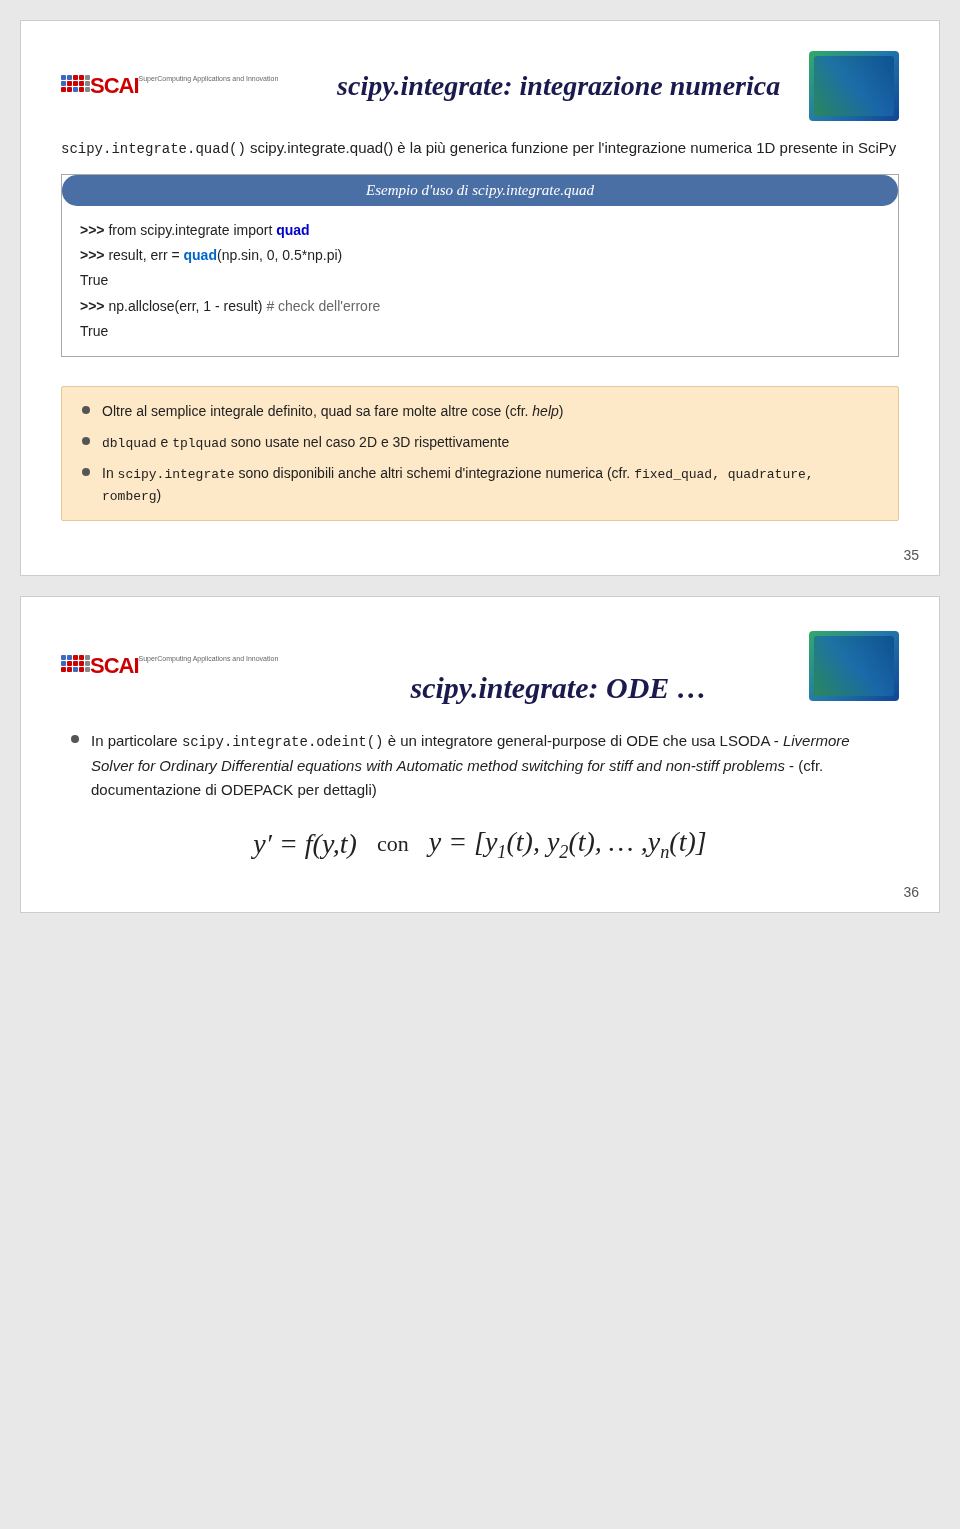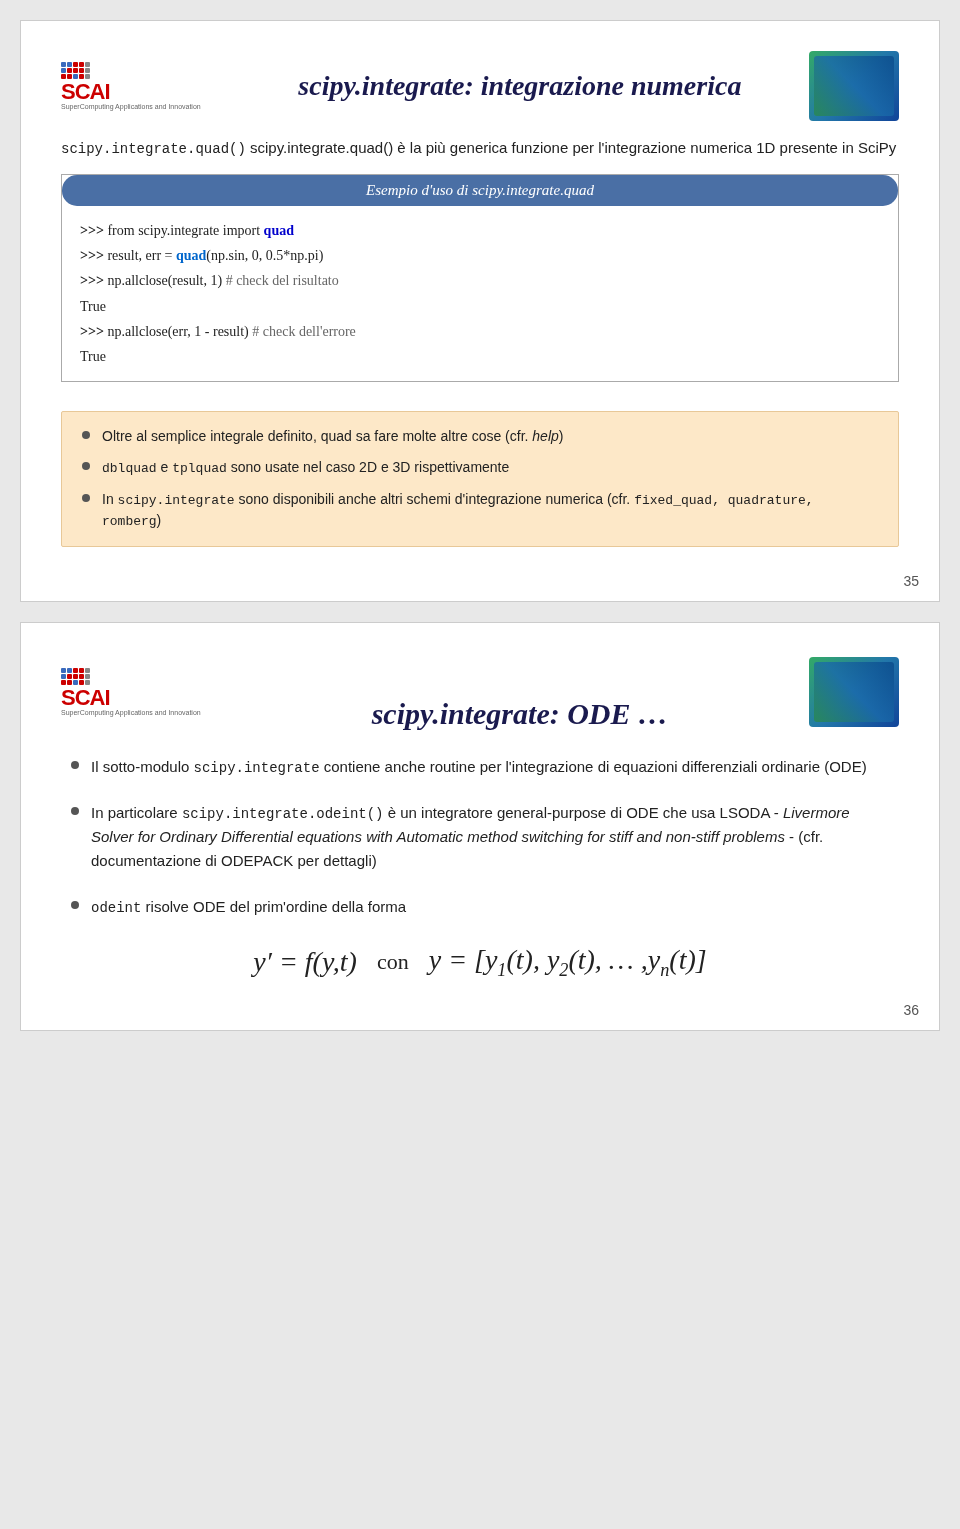--- a/index.html
+++ b/index.html
@@ -19,21 +19,21 @@
     }
 
     
     .slide1-header {
       display: flex;
       align-items: center;
       margin-bottom: 16px;
     }
     .logo-area {
       display: flex;
-      flex-direction: column;
+      flex-direction: row;
       align-items: flex-start;
       margin-right: 30px;
     }
     .slide-title {
       flex: 1;
       text-align: center;
     }
     .slide-title h1 {
       font-size: 28px;
       font-style: italic;
@@ -84,21 +84,21 @@
       font-style: italic;
       font-family: Georgia, serif;
       font-size: 15px;
       text-align: center;
       padding: 7px 10px;
       border-radius: 15px;
     }
     .code-box-body {
       background: white;
       padding: 12px 18px;
-      font-family: Liberation Serif, serif;
+      font-family: Liberation Sans, sans-serif;
       font-size: 14px;
       color: #222;
       line-height: 1.8;
     }
     .code-box-body .prompt {
       color: #222;
       font-weight: bold;
     }
     .code-box-body .kw {
       color: #0000cc;
@@ -284,23 +284,20 @@
   <div class="code-box">
     <div class="code-box-header">Esempio d'uso di scipy.integrate.quad</div>
     <div class="code-box-body">
       <div>
         <span class="prompt">&gt;&gt;&gt; </span><span>from scipy.integrate import </span><span class="kw">quad</span>
       </div>
       <div>
         <span class="prompt">&gt;&gt;&gt; </span><span>result, err = </span><span class="fn">quad</span><span>(np.sin, 0, 0.5*np.pi)</span>
       </div>
       <div>
-        <span class="prompt">&gt;&gt;&gt; </span><span>np.allclose(result, 1)  <span style="color:#666"># check del risultato</span></span>
-      </div>
-      <div>
         <span class="result-line">True</span>
       </div>
       <div>
         <span class="prompt">&gt;&gt;&gt; </span><span>np.allclose(err, 1 - result)  <span style="color:#666"># check dell'errore</span></span>
       </div>
       <div>
         <span class="result-line">True</span>
       </div>
     </div>
   </div>
@@ -352,40 +349,28 @@
       <h1>scipy.integrate: ODE …</h1>
     </div>
 
     <div class="header-image">
       <div class="header-image-inner"></div>
     </div>
   </div>
 
   <div class="slide2-bullets">
 
-    <div class="slide2-bullet">
-      <div class="bullet-dot"></div>
-      <span>
-        Il sotto-modulo <code>scipy.integrate</code> contiene anche routine per l'integrazione di equazioni differenziali ordinarie (ODE)
-      </span>
-    </div>
 
     <div class="slide2-bullet">
       <div class="bullet-dot"></div>
       <span>
         In particolare <code>scipy.integrate.odeint()</code> è un integratore general-purpose di ODE che usa LSODA - <em>Livermore Solver for Ordinary Differential equations with Automatic method switching for stiff and non-stiff problems</em> - (cfr. documentazione di ODEPACK per dettagli)
       </span>
     </div>
 
-    <div class="slide2-bullet">
-      <div class="bullet-dot"></div>
-      <span>
-        <code>odeint</code> risolve ODE del prim'ordine della forma
-      </span>
-    </div>
   </div>
 
   <div class="formula-box">
     <div class="formula-line">
       <span class="formula-math">
         <em>y</em>′ = <em>f</em>(<em>y</em>,<em>t</em>)
       </span>
       <span style="font-size:22px; font-style:normal;">con</span>
       <span class="formula-math">
         <em>y</em> = [<em>y</em><sub>1</sub>(<em>t</em>), <em>y</em><sub>2</sub>(<em>t</em>), … ,<em>y</em><sub>n</sub>(<em>t</em>)]

